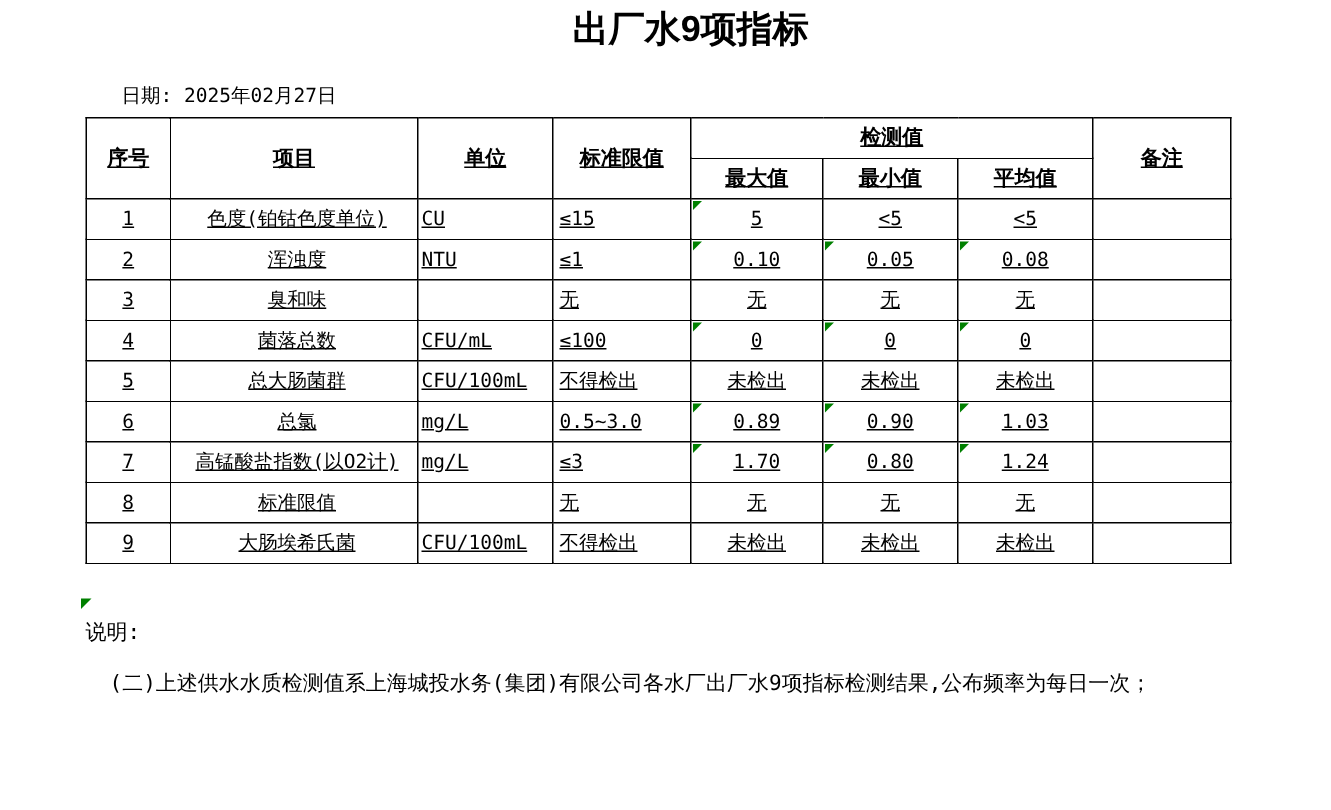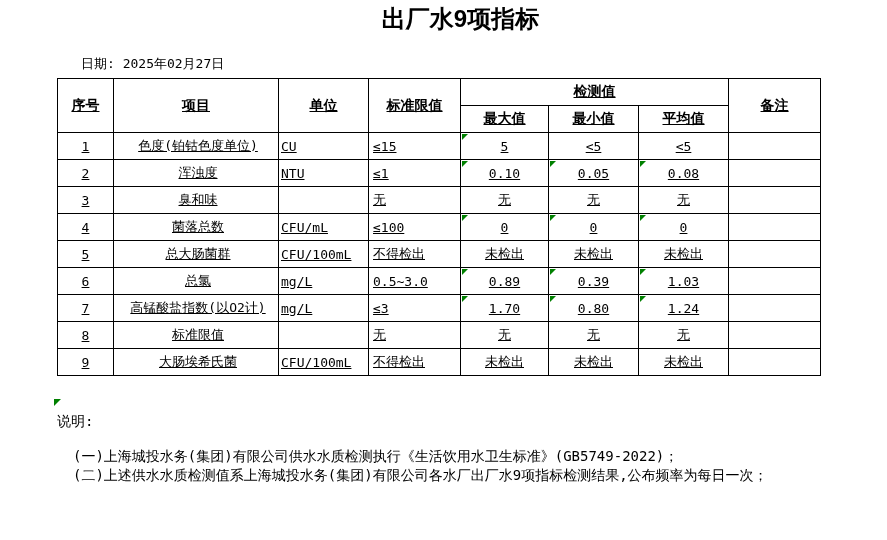--- a/index.html
+++ b/index.html
@@ -132,21 +132,21 @@
       <td class="c-val">未检出</td>
       <td class="c-val">未检出</td>
       <td class="c-remark"></td>
     </tr>
     <tr>
       <td class="c-no">6</td>
       <td class="c-item">总氯</td>
       <td class="c-unit">mg/L</td>
       <td class="c-limit">0.5~3.0</td>
       <td class="c-val flagged">0.89</td>
-      <td class="c-val flagged">0.39</td>
+      <td class="c-val flagged">0.90</td>
       <td class="c-val flagged">1.03</td>
       <td class="c-remark"></td>
     </tr>
     <tr>
       <td class="c-no">7</td>
       <td class="c-item">高锰酸盐指数(以O2计)</td>
       <td class="c-unit">mg/L</td>
       <td class="c-limit">≤3</td>
       <td class="c-val flagged">1.70</td>
       <td class="c-val flagged">0.80</td>
@@ -172,15 +172,14 @@
       <td class="c-val">未检出</td>
       <td class="c-val">未检出</td>
       <td class="c-remark"></td>
     </tr>
   </tbody>
 </table>
 
 <div class="stray-flag"></div>
 <div class="notes-heading">说明:</div>
 <div class="notes">
-  <div>(一)上海城投水务(集团)有限公司供水水质检测执行《生活饮用水卫生标准》(GB5749-2022)；</div>
   <div>(二)上述供水水质检测值系上海城投水务(集团)有限公司各水厂出厂水9项指标检测结果,公布频率为每日一次；</div>
 </div>
 
 </body></html>

